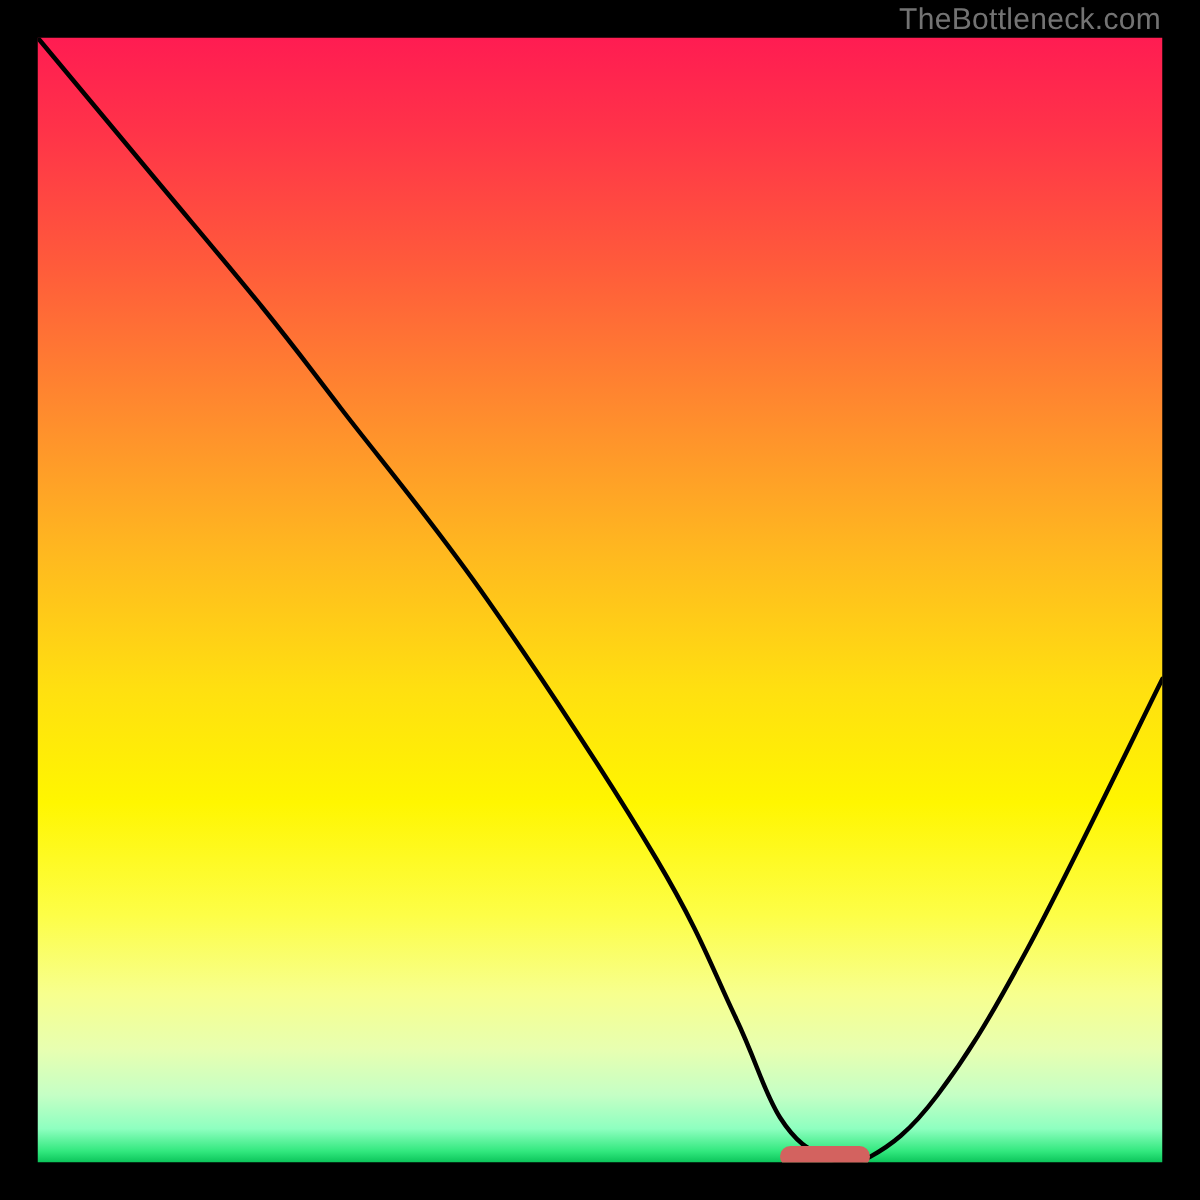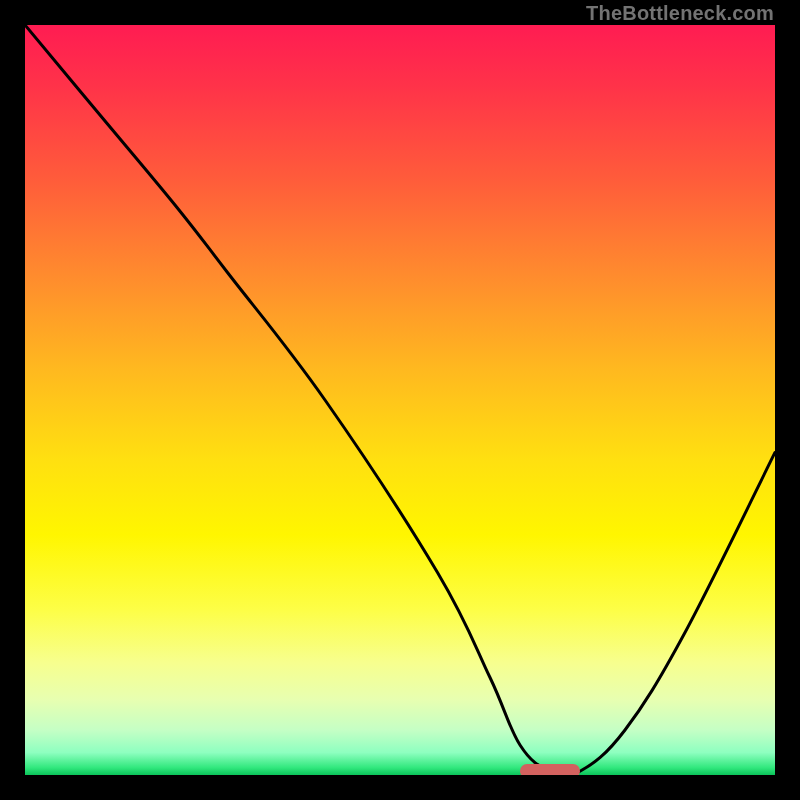--- a/index.html
+++ b/index.html
@@ -55,21 +55,21 @@
     position: absolute;
     background: #d3625f;
     border-radius: 8px;
   }
   .watermark {
     position: absolute;
     top: 2px;
     right: 26px;
     font-family: Arial, Helvetica, sans-serif;
     font-size: 20px;
-    font-weight: 700;
+    font-weight: 400;
     color: #737373;
     letter-spacing: 0.2px;
     text-align: center;
   }
 </style>
 </head>
 <body>
 
 <div class="frame">
 

